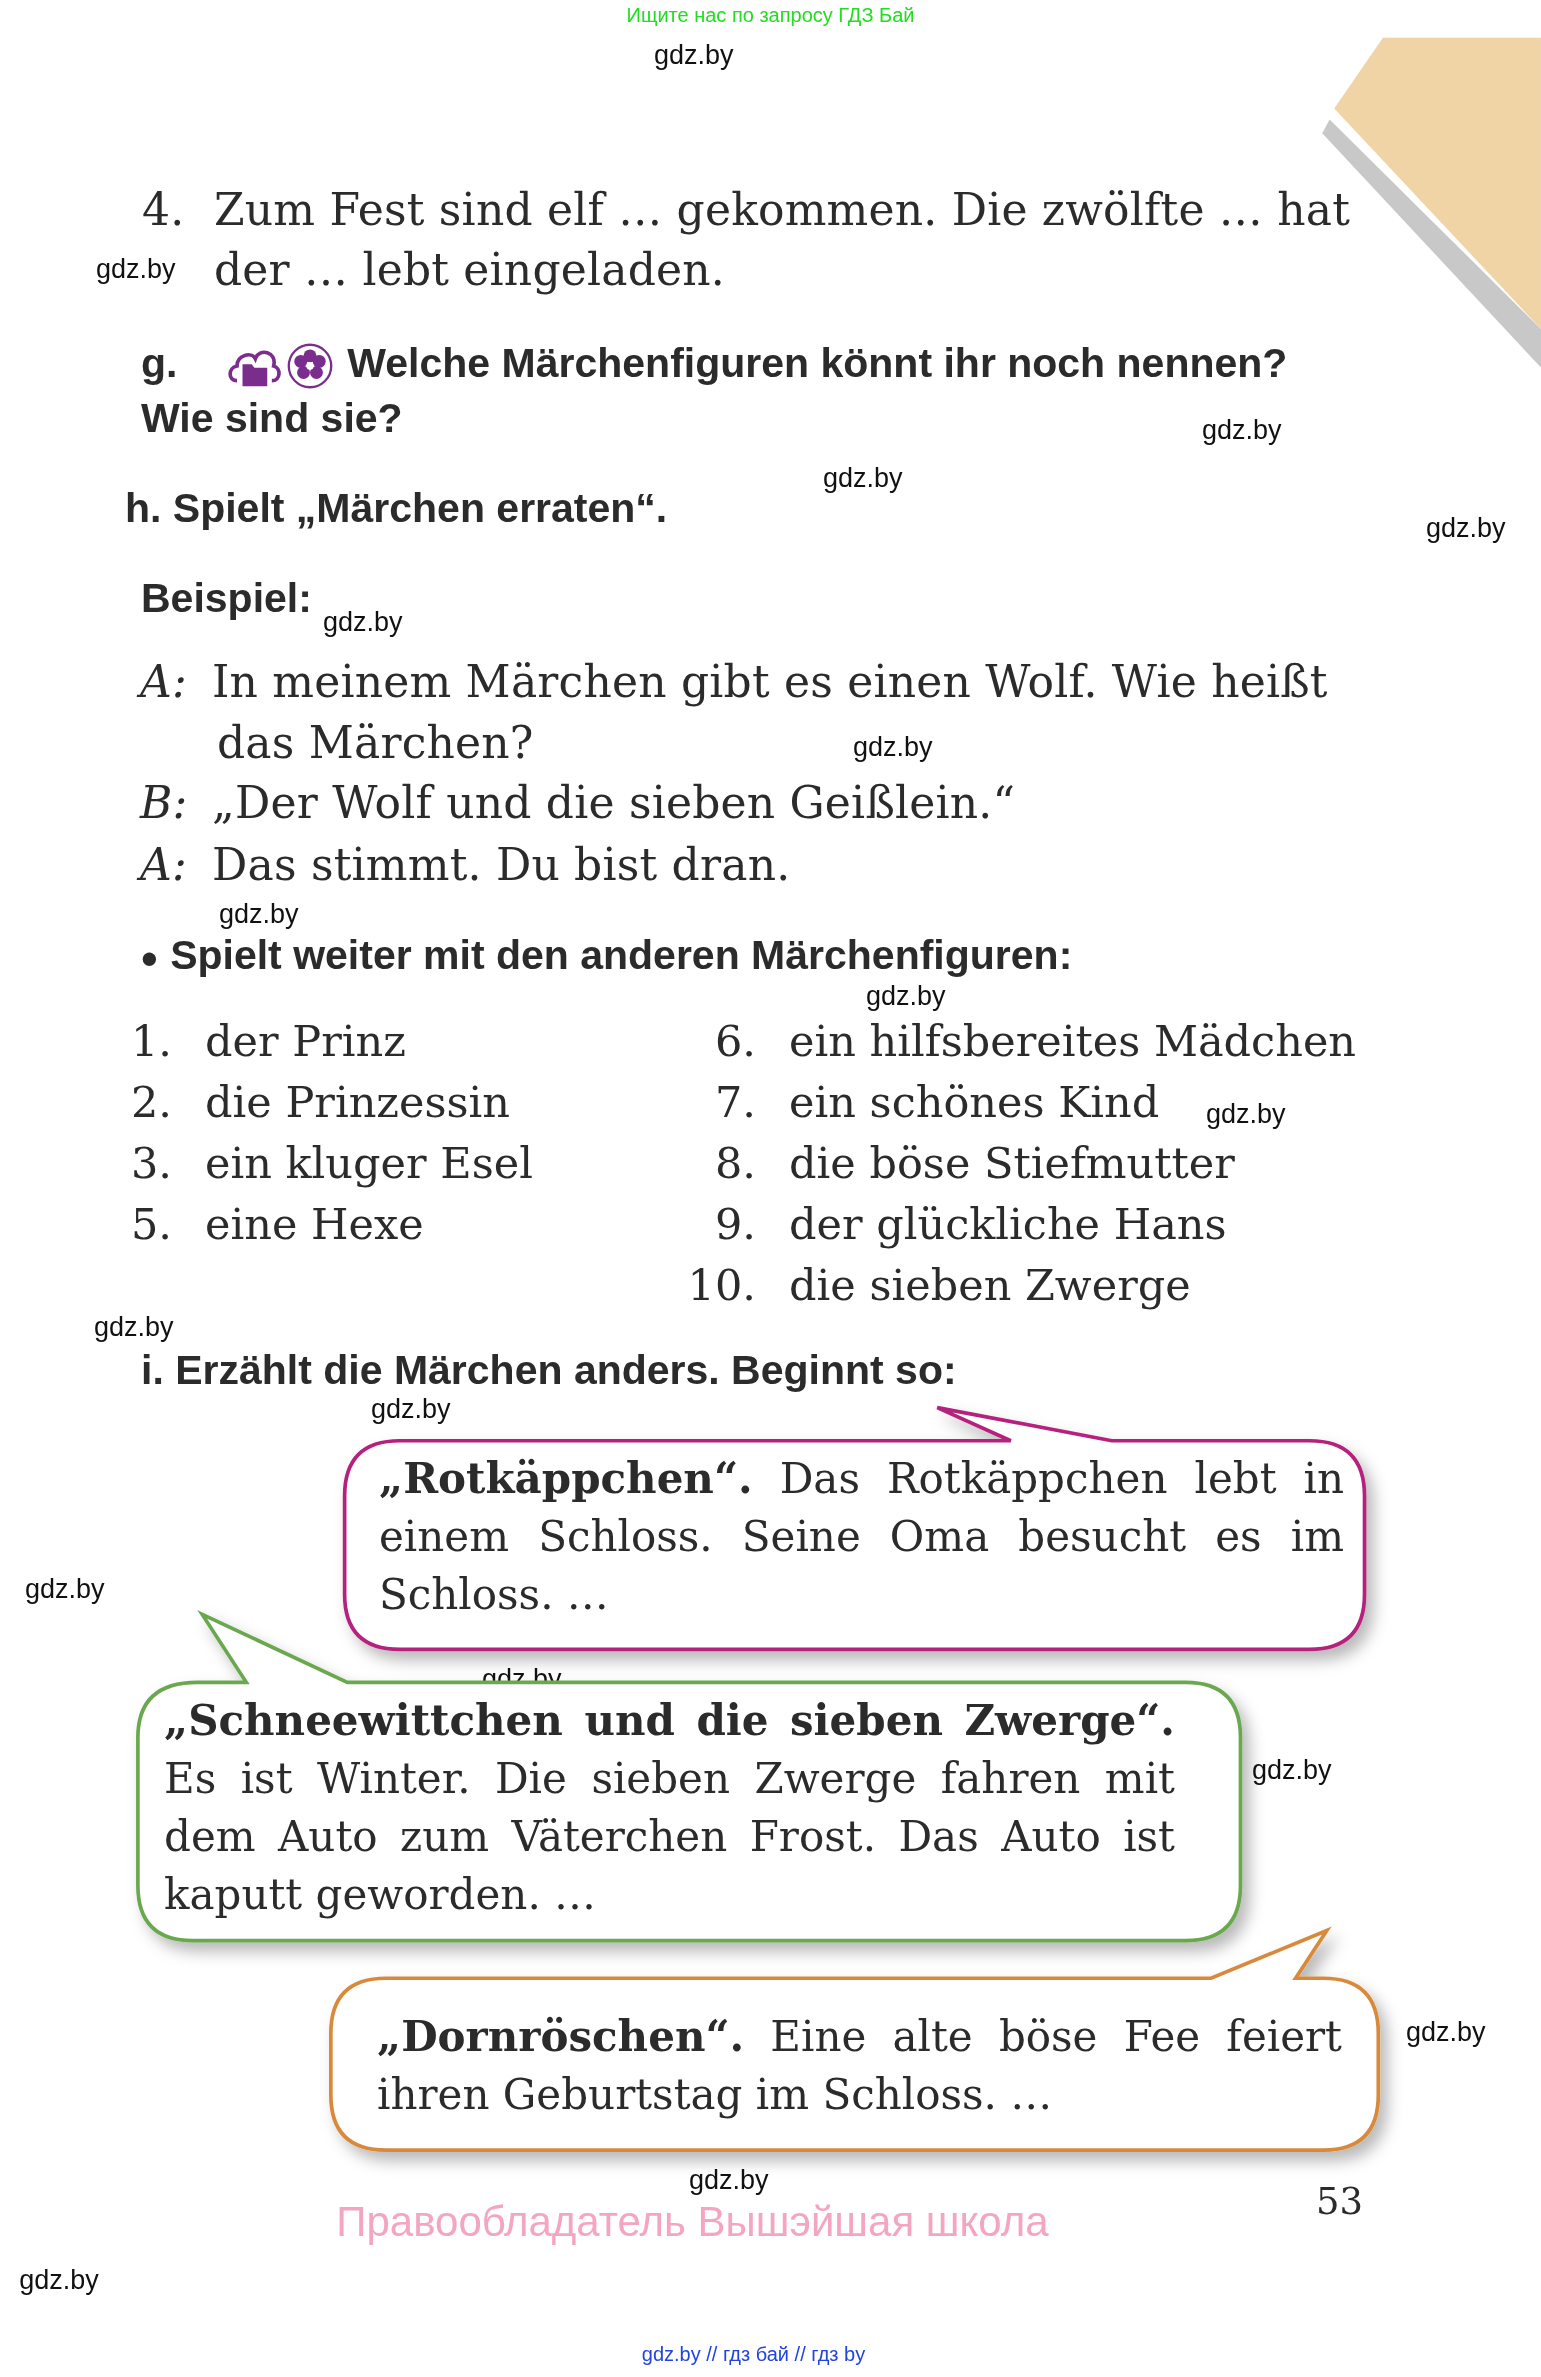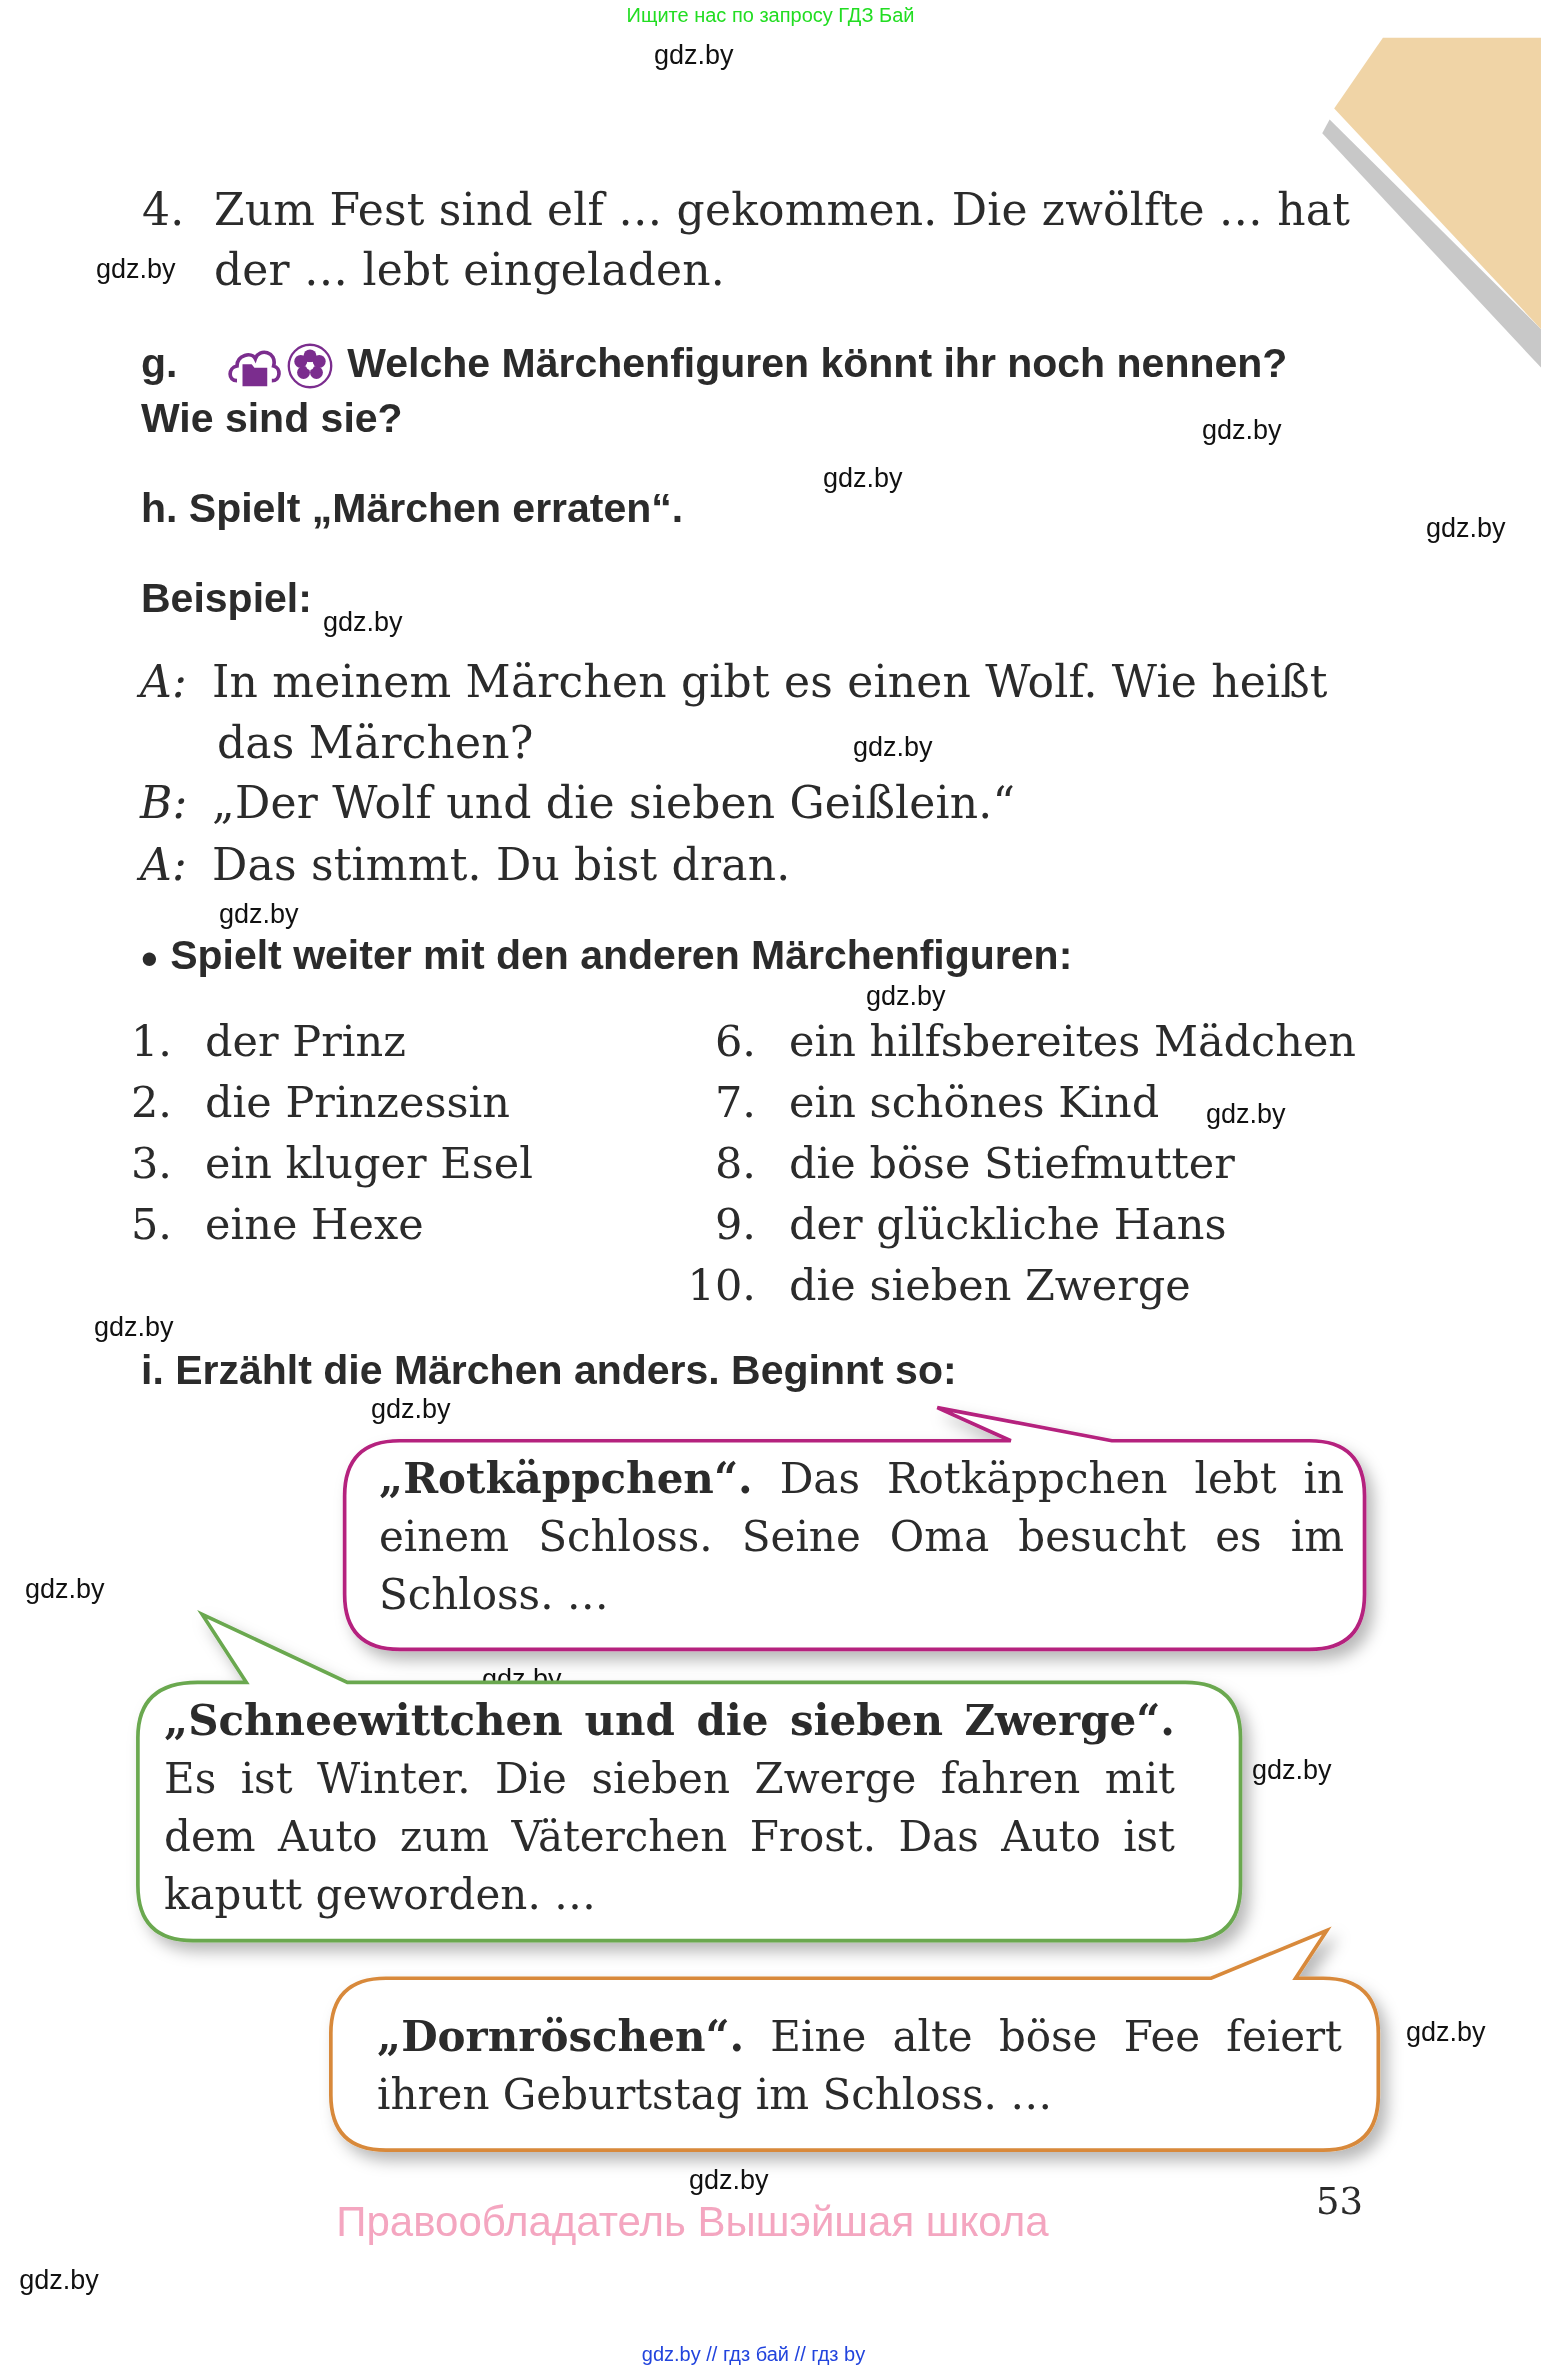--- a/index.html
+++ b/index.html
@@ -76,21 +76,21 @@
           <circle cx="33" cy="33" r="7"></circle>
         <circle cx="19" cy="33" r="7"></circle>
           <circle cx="16" cy="21" r="7"></circle>
       </g>
       <circle cx="26" cy="26" r="4" fill="#fff"></circle>
     </svg>
   </span><span>Welche Märchenfiguren könnt ihr noch nennen?</span>
 </div>
 <div class="line task" style="left:141px; top:395px;">Wie sind sie?</div>
 
-<div class="line task" style="left:141px; top:485px;">h. Spielt „Märchen erraten“.</div>
+<div class="line task" style="left:125px; top:485px;">h. Spielt „Märchen erraten“.</div>
 
 <div class="line task" style="left:141px; top:575px;">Beispiel:</div>
 
 <div class="line body-serif" style="left:140px; top:656px;">
   <span class="speaker">A:</span><span>In meinem Märchen gibt es einen Wolf. Wie heißt</span>
 </div>
 <div class="line body-serif" style="left:217px; top:717px;">das Märchen?</div>
 <div class="line body-serif" style="left:140px; top:777px;">
   <span class="speaker">B:</span><span>„Der Wolf und die sieben Geißlein.“</span>
 </div>

